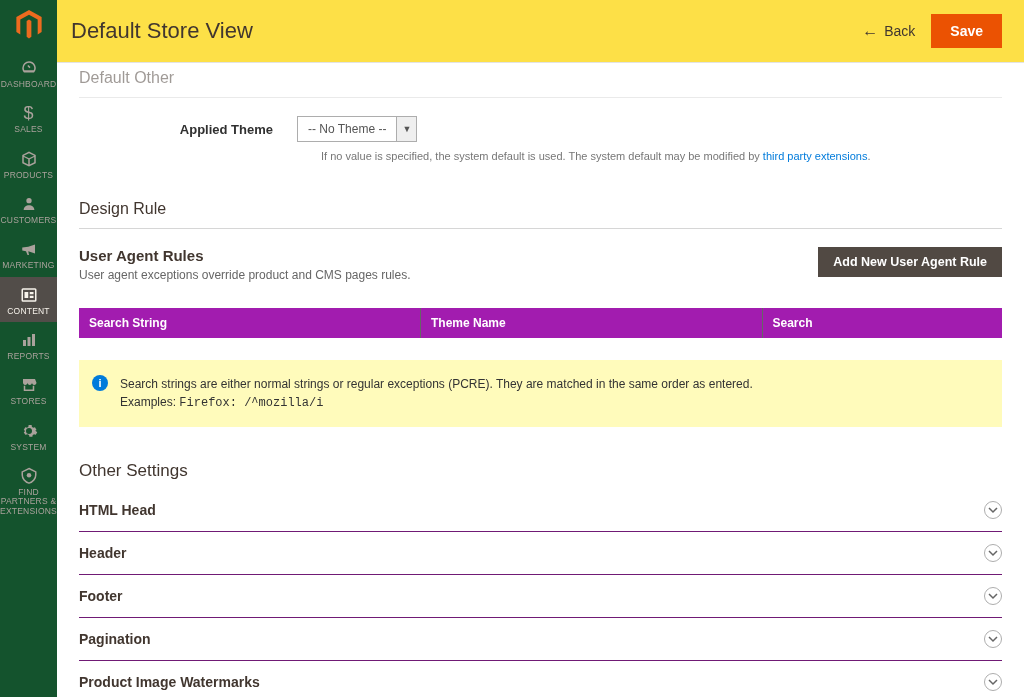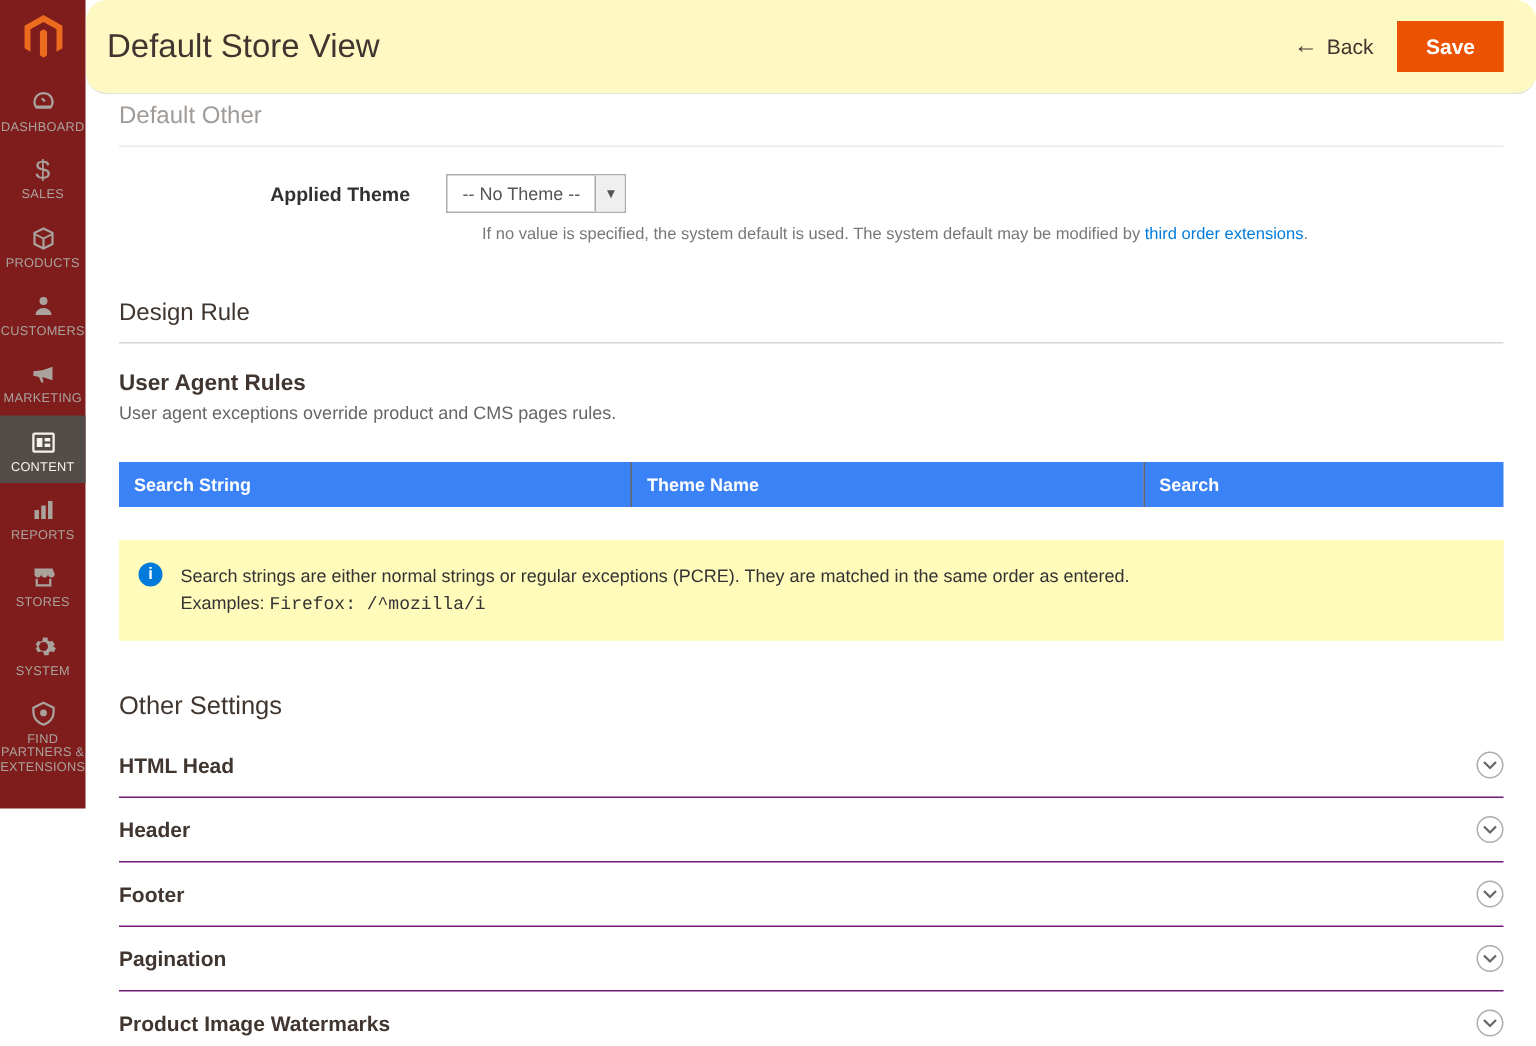--- a/index.html
+++ b/index.html
@@ -1,31 +1,31 @@
 <!DOCTYPE html>
 <html><head>
 <meta charset="utf-8">
 <style>
 * { box-sizing: border-box; margin: 0; padding: 0; }
 body { font-family: 'Helvetica Neue', Helvetica, Arial, sans-serif; font-size: 13px; color: #333; background: #fff; width: 1024px; height: 697px; overflow: hidden; }
 
 
-.sidebar { position: absolute; left: 0; top: 0; width: 57px; height: 539px; background: #7f1d1d; display: flex; flex-direction: column; z-index: 100; }
+.sidebar { position: absolute; left: 0; top: 0; width: 57px; height: 697px; background: #14532d; display: flex; flex-direction: column; z-index: 100; }
 .sidebar-logo { height: 50px; display: flex; align-items: center; justify-content: center; }
 .sidebar-logo svg { width: 26px; height: 30px; }
 .sidebar-item { display: flex; flex-direction: column; align-items: center; justify-content: center; padding: 8px 2px 6px; color: #aaa29c; cursor: pointer; text-align: center; }
 .sidebar-item.active { background: #524d49; color: #f7f3eb; }
 .sidebar-item .icon { font-size: 18px; margin-bottom: 2px; height: 20px; display: flex; align-items: center; justify-content: center; }
 .sidebar-item .label { font-size: 8.5px; letter-spacing: 0.2px; line-height: 1.1; text-transform: uppercase; }
 
 
 .main { position: absolute; left: 57px; top: 0; right: 0; bottom: 0; overflow-y: auto; }
 
 
-.page-header { display: flex; align-items: center; justify-content: space-between; padding: 14px 22px 14px 14px; border-bottom: 1px solid #e3e3e3; position: sticky; top: 0; background: #fef9c3; z-index: 10; border-radius: 14px; }
+.page-header { display: flex; align-items: center; justify-content: space-between; padding: 14px 22px 14px 14px; border-bottom: 1px solid #e3e3e3; position: sticky; top: 0; background: #fde047; z-index: 10; }
 .page-title { font-size: 22px; font-weight: 400; color: #41362f; }
 .header-actions { display: flex; align-items: center; gap: 16px; }
 .back-link { display: flex; align-items: center; gap: 6px; color: #41362f; font-size: 14px; cursor: pointer; }
 .back-link .arrow { font-size: 16px; }
 .btn-save { background: #eb5202; color: #fff; border: 1px solid #eb5202; padding: 8px 18px; font-size: 14px; font-weight: 600; cursor: pointer; }
 
 
 .content { padding: 0 22px 30px 22px; }
 .section-title { font-size: 16px; color: #41362f; font-weight: 400; padding: 12px 0 10px; border-bottom: 1px solid #d6d6d6; margin-bottom: 18px; }
 .section-title.first { margin-top: -6px; opacity: 0.5; }
@@ -38,21 +38,21 @@
 .field-note { font-size: 11px; color: #777; margin-left: 242px; margin-top: 4px; }
 .field-note a { color: #007bdb; text-decoration: none; }
 
 .subheading { font-size: 15px; font-weight: 600; color: #41362f; margin-bottom: 4px; }
 .subdesc { font-size: 12px; color: #666; margin-bottom: 12px; }
 .rules-header { display: flex; justify-content: space-between; align-items: flex-start; }
 .btn-dark { background: #514943; color: #fff; border: 1px solid #514943; padding: 7px 14px; font-size: 12.5px; font-weight: 600; cursor: pointer; }
 
 
 .rules-table { width: 100%; border-collapse: collapse; margin-top: 14px; }
-.rules-table th { background: #3b82f6; color: #fff; text-align: left; font-size: 12px; font-weight: 600; padding: 8px 10px; border-right: 1px solid #666; }
+.rules-table th { background: #a21caf; color: #fff; text-align: left; font-size: 12px; font-weight: 600; padding: 8px 10px; border-right: 1px solid #666; }
 .rules-table th:last-child { border-right: none; }
 
 
 .info-box { background: #fffbbb; border: 1px solid #fffbbb; padding: 14px 16px 14px 40px; margin-top: 22px; position: relative; font-size: 12px; color: #333; line-height: 1.5; }
 .info-box .info-icon { position: absolute; left: 12px; top: 14px; width: 16px; height: 16px; border-radius: 50%; background: #007bdb; color: #fff; display: flex; align-items: center; justify-content: center; font-size: 11px; font-weight: bold; }
 .info-box code { font-family: 'Courier New', monospace; }
 
 
 .accordion-item { border-bottom: 1px solid #701a75; padding: 12px 0; display: flex; justify-content: space-between; align-items: center; cursor: pointer; }
 .accordion-item .acc-label { font-size: 14px; font-weight: 600; color: #41362f; }
@@ -172,30 +172,31 @@
     <div class="field-row">
       <div class="field-label">Applied Theme</div>
       <div class="field-control">
         <div class="select-wrap">
           <span class="select-text">-- No Theme --</span>
           <span class="select-caret">▼</span>
         </div>
       </div>
     </div>
     <div class="field-note">
-      <span>If no value is specified, the system default is used. The system default may be modified by </span><a>third order extensions</a>.
+      <span>If no value is specified, the system default is used. The system default may be modified by </span><a>third party extensions</a>.
     </div>
 
     <div class="section-title" style="margin-top:26px">Design Rule</div>
 
     <div class="rules-header">
       <div>
         <div class="subheading">User Agent Rules</div>
         <div class="subdesc">User agent exceptions override product and CMS pages rules.</div>
       </div>
+      <button class="btn-dark">Add New User Agent Rule</button>
     </div>
 
     <table class="rules-table">
       <thead>
         <tr>
           <th style="width:37%">Search String</th>
           <th style="width:37%">Theme Name</th>
           <th>Search</th>
         </tr>
       </thead>

